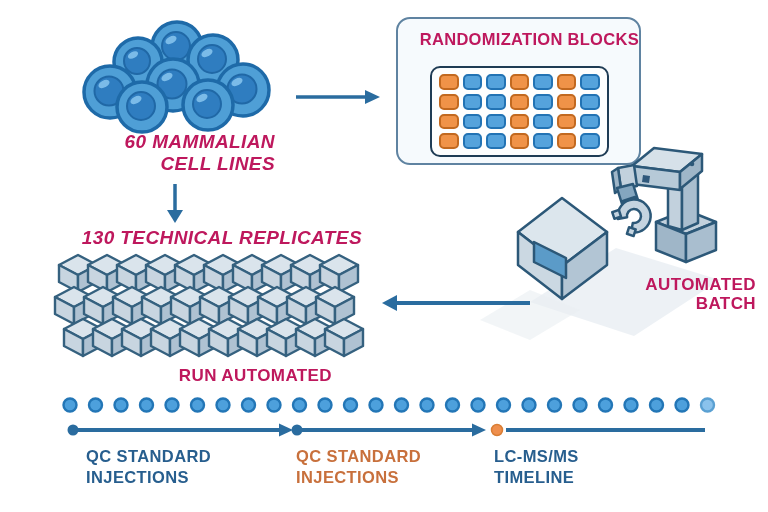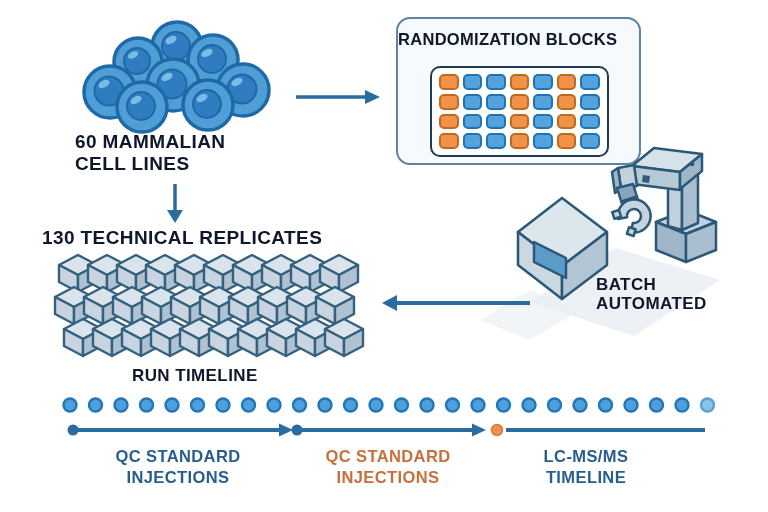--- a/index.html
+++ b/index.html
@@ -1,22 +1,22 @@
 <!DOCTYPE html>
 <html><head>
 <meta charset="utf-8">
 <style>
   html,body{margin:0;padding:0;background:#fff;}
   .canvas{position:relative;width:768px;height:512px;background:#ffffff;overflow:hidden;
           font-family:"Liberation Sans",sans-serif;}
   .abs{position:absolute;}
-  .hd{font-weight:bold;color:#0f172a;text-align:left;letter-spacing:.4px;}
-  .hd-19{font-size:19px;line-height:22px;}
+  .hd{font-weight:bold;color:#be185d;text-align:right;letter-spacing:.4px;}
+  .hd-19{font-size:19px;line-height:22px;font-style:italic;}
   .hd-17{font-size:17px;line-height:20px;}
-  .tl-label{font-weight:bold;text-align:center;font-size:16.5px;line-height:21px;letter-spacing:.4px;}
+  .tl-label{font-weight:bold;font-size:16.5px;line-height:21px;letter-spacing:.4px;}
   .tl-blue{color:#275E8E;} .tl-orange{color:#C8703C;}
 
   
   .rand-panel{left:396px;top:17px;width:245px;height:148px;border:2.5px solid #5F83A1;
               border-radius:14px;background:#F6FAFD;box-sizing:border-box;}
   .rand-title{margin-top:11px;font-size:16.5px;letter-spacing:.3px;}
   .plate{position:absolute;left:32px;top:47px;width:179px;height:91px;box-sizing:border-box;
          border:2.5px solid #1F3C55;border-radius:10px;background:#FDFEFE;
          display:grid;grid-template-columns:repeat(7,1fr);grid-template-rows:repeat(4,1fr);
          gap:4px 4px;padding:6px 7px;}
@@ -345,25 +345,25 @@
       <polygon class="ol f-accent2" points="237,48 253,44 258,60 242,64"></polygon>
       <polygon class="ol f-accent" points="243,61 255,57 258,66 246,70"></polygon>
 
       <path class="ol" fill="#C5D4E0" d="M 237.9 78.9 A 16.5 16.5 0 1 1 251.1 92.3 L 252.8 82.9 A 7 7 0 1 0 247.1 77.2 Z"></path>
       <rect x="233" y="71" width="7" height="7" class="ol" fill="#C5D4E0" transform="rotate(-18 236 74)"></rect>
       <rect x="248" y="88" width="7" height="7" class="ol" fill="#C5D4E0" transform="rotate(18 251 91)"></rect>
     </g>
   </svg>
 
   <div class="abs hd hd-17" style="left:596px;top:275px;width:160px;line-height:19px;">
+    <div>AUTOMATED</div>
     <div>BATCH</div>
-    <div>AUTOMATED</div>
-  </div>
-
-  <div class="abs hd hd-17" style="left:132px;top:366px;width:200px;">RUN TIMELINE</div>
+  </div>
+
+  <div class="abs hd hd-17" style="left:132px;top:366px;width:200px;">RUN AUTOMATED</div>
 
   <svg class="abs" style="left:60px;top:394px;" width="665" height="22" viewBox="0 0 665 22">
     <g class="dots">
         <circle cx="10" cy="11" r="6.5" class="tl-dot"></circle>
         <circle cx="35.5" cy="11" r="6.5" class="tl-dot"></circle>
         <circle cx="61" cy="11" r="6.5" class="tl-dot"></circle>
         <circle cx="86.5" cy="11" r="6.5" class="tl-dot"></circle>
         <circle cx="112" cy="11" r="6.5" class="tl-dot"></circle>
         <circle cx="137.5" cy="11" r="6.5" class="tl-dot"></circle>
         <circle cx="163" cy="11" r="6.5" class="tl-dot"></circle>

